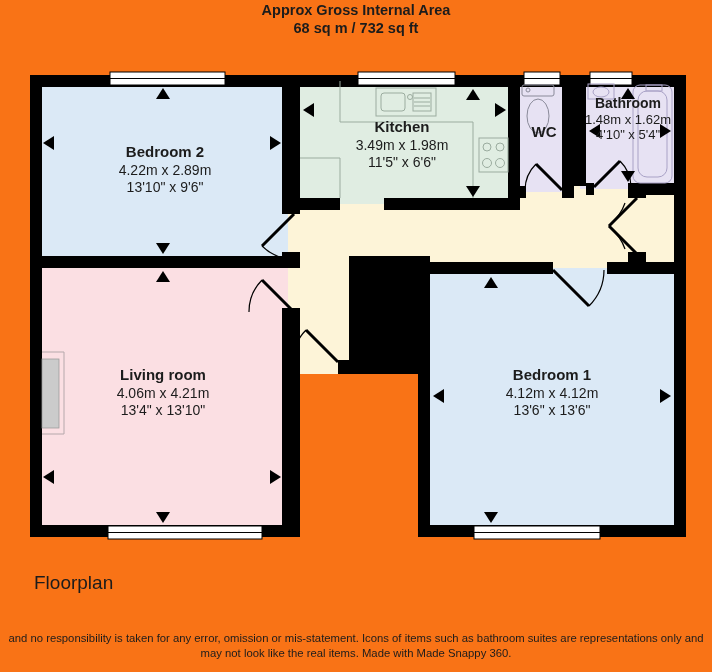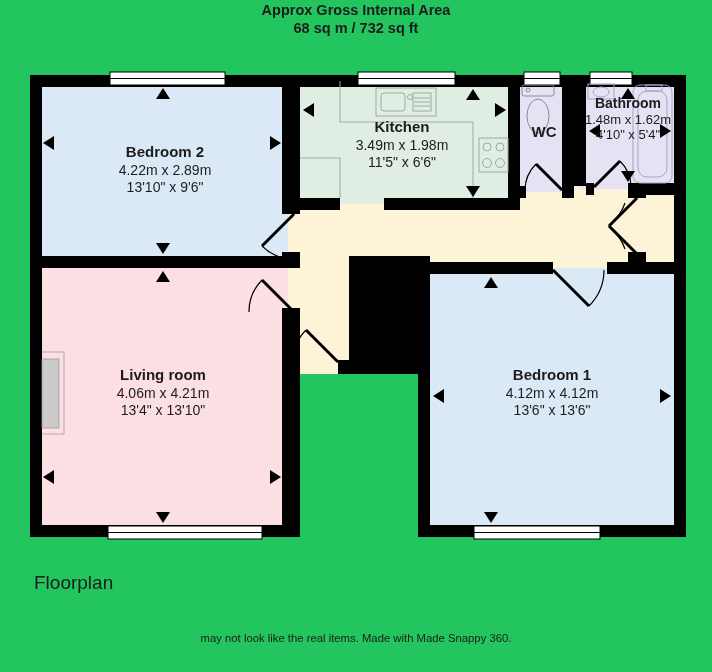--- a/index.html
+++ b/index.html
@@ -1,16 +1,16 @@
 <!DOCTYPE html>
 <html><head>
 <meta charset="utf-8">
 <style>
   html,body{margin:0;padding:0;background:#fff;}
-  #stage{position:relative;width:712px;height:672px;background:#22c55e;overflow:hidden;
+  #stage{position:relative;width:712px;height:672px;background:#f97316;overflow:hidden;
          font-family:"Liberation Sans",sans-serif;}
   #plan-svg{position:absolute;top:0;left:0;}
   text{fill:#1c1c1c;}
   .room-name{font-weight:bold;font-size:15px;}
   .room-dim{font-size:14px;}
   .bath-name{font-weight:bold;font-size:14px;}
   .bath-dim{font-size:13px;}
   .hdr{font-weight:bold;font-size:14.5px;}
   .plan-title{font-size:19px;}
   .wall{fill:#000;}
@@ -218,15 +218,16 @@
 
     <text class="room-name" x="552" y="380" text-anchor="middle">Bedroom 1</text>
     <text class="room-dim" x="552" y="398" text-anchor="middle">4.12m x 4.12m</text>
     <text class="room-dim" x="552" y="415" text-anchor="middle">13'6" x 13'6"</text>
   </g>
 
   <text class="plan-title" x="34" y="589">Floorplan</text>
 </svg>
 
   <div id="footer">
+    <div>and no responsibility is taken for any error, omission or mis-statement. Icons of items such as bathroom suites are representations only and</div>
     <div>may not look like the real items. Made with Made Snappy 360.</div>
   </div>
 </div>
 
 </body></html>

